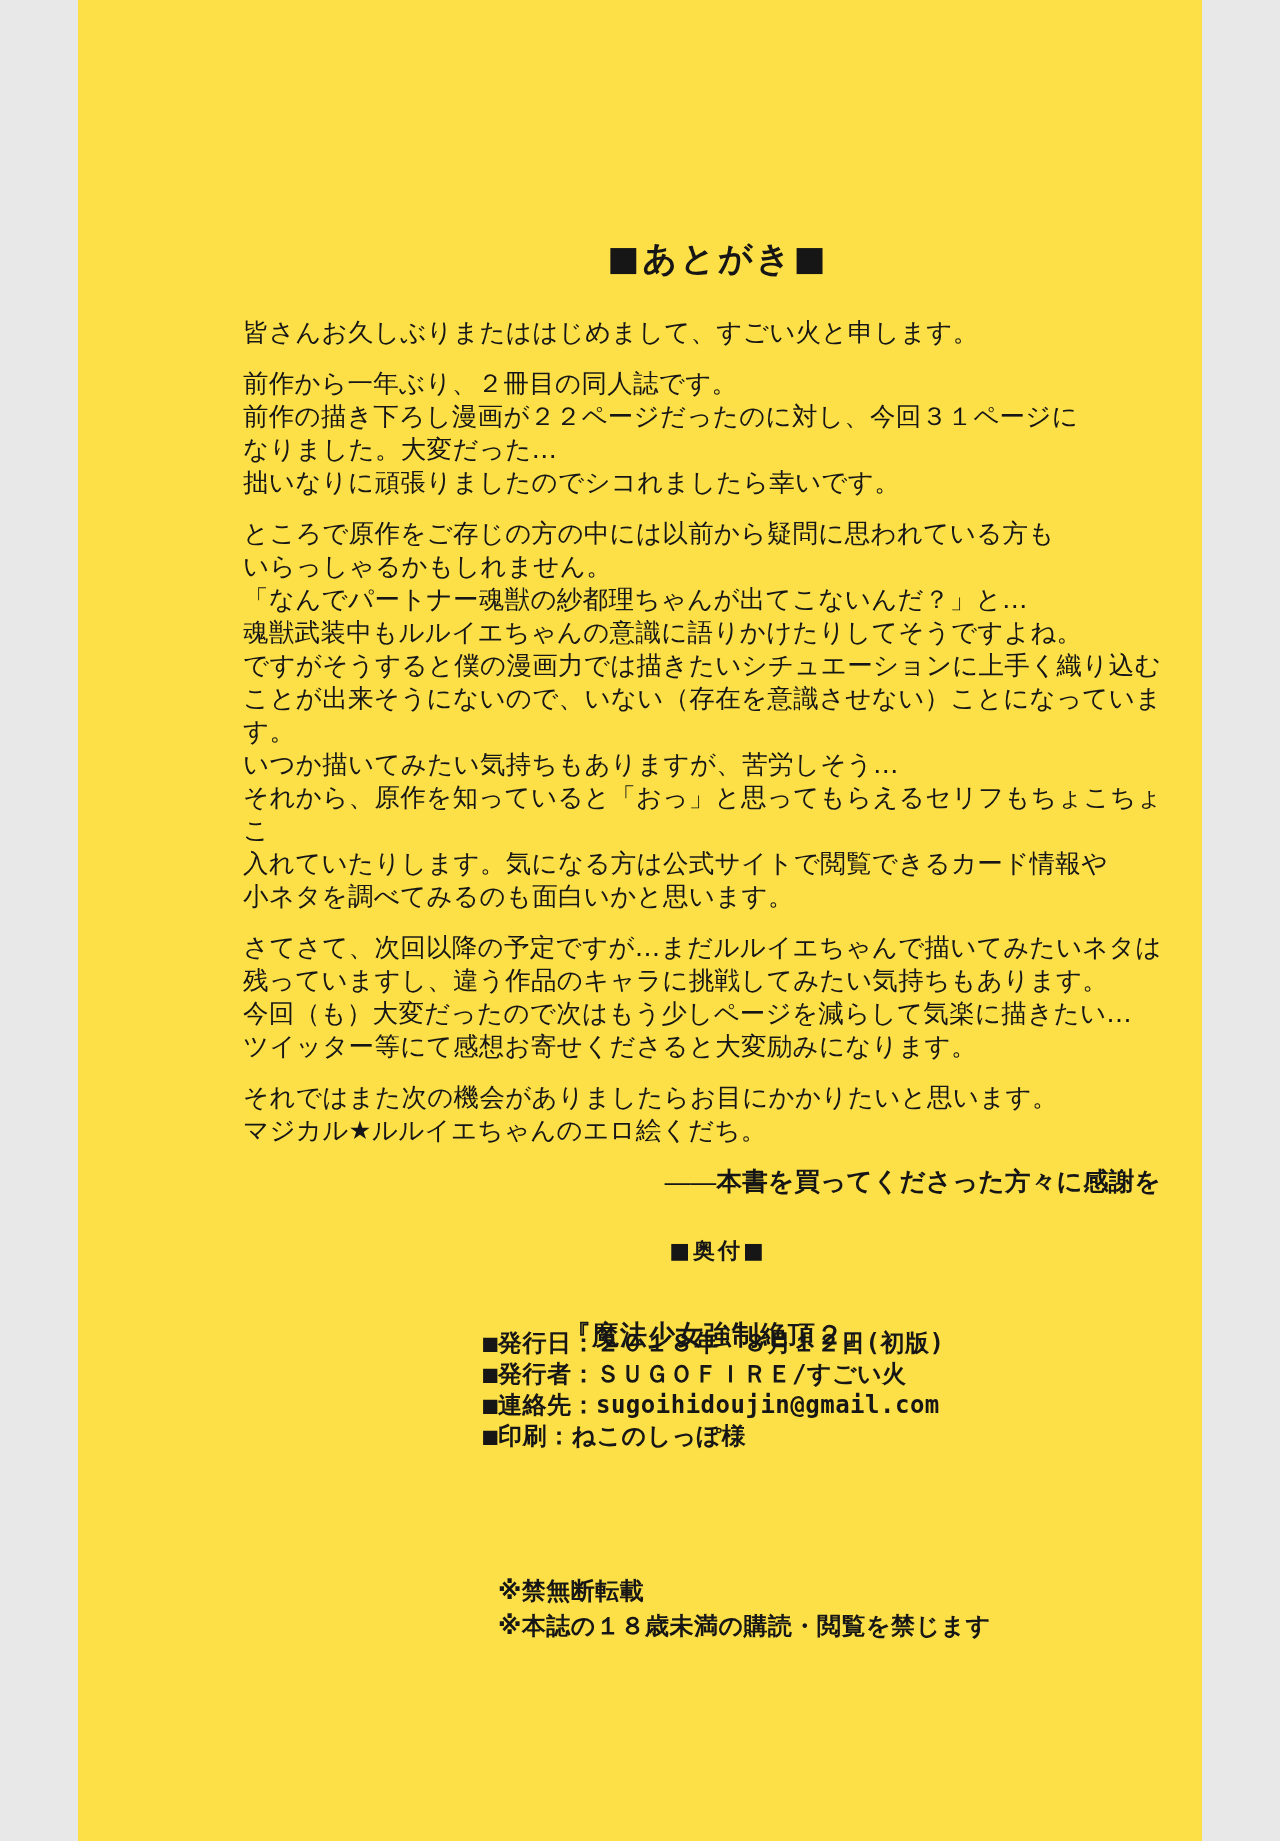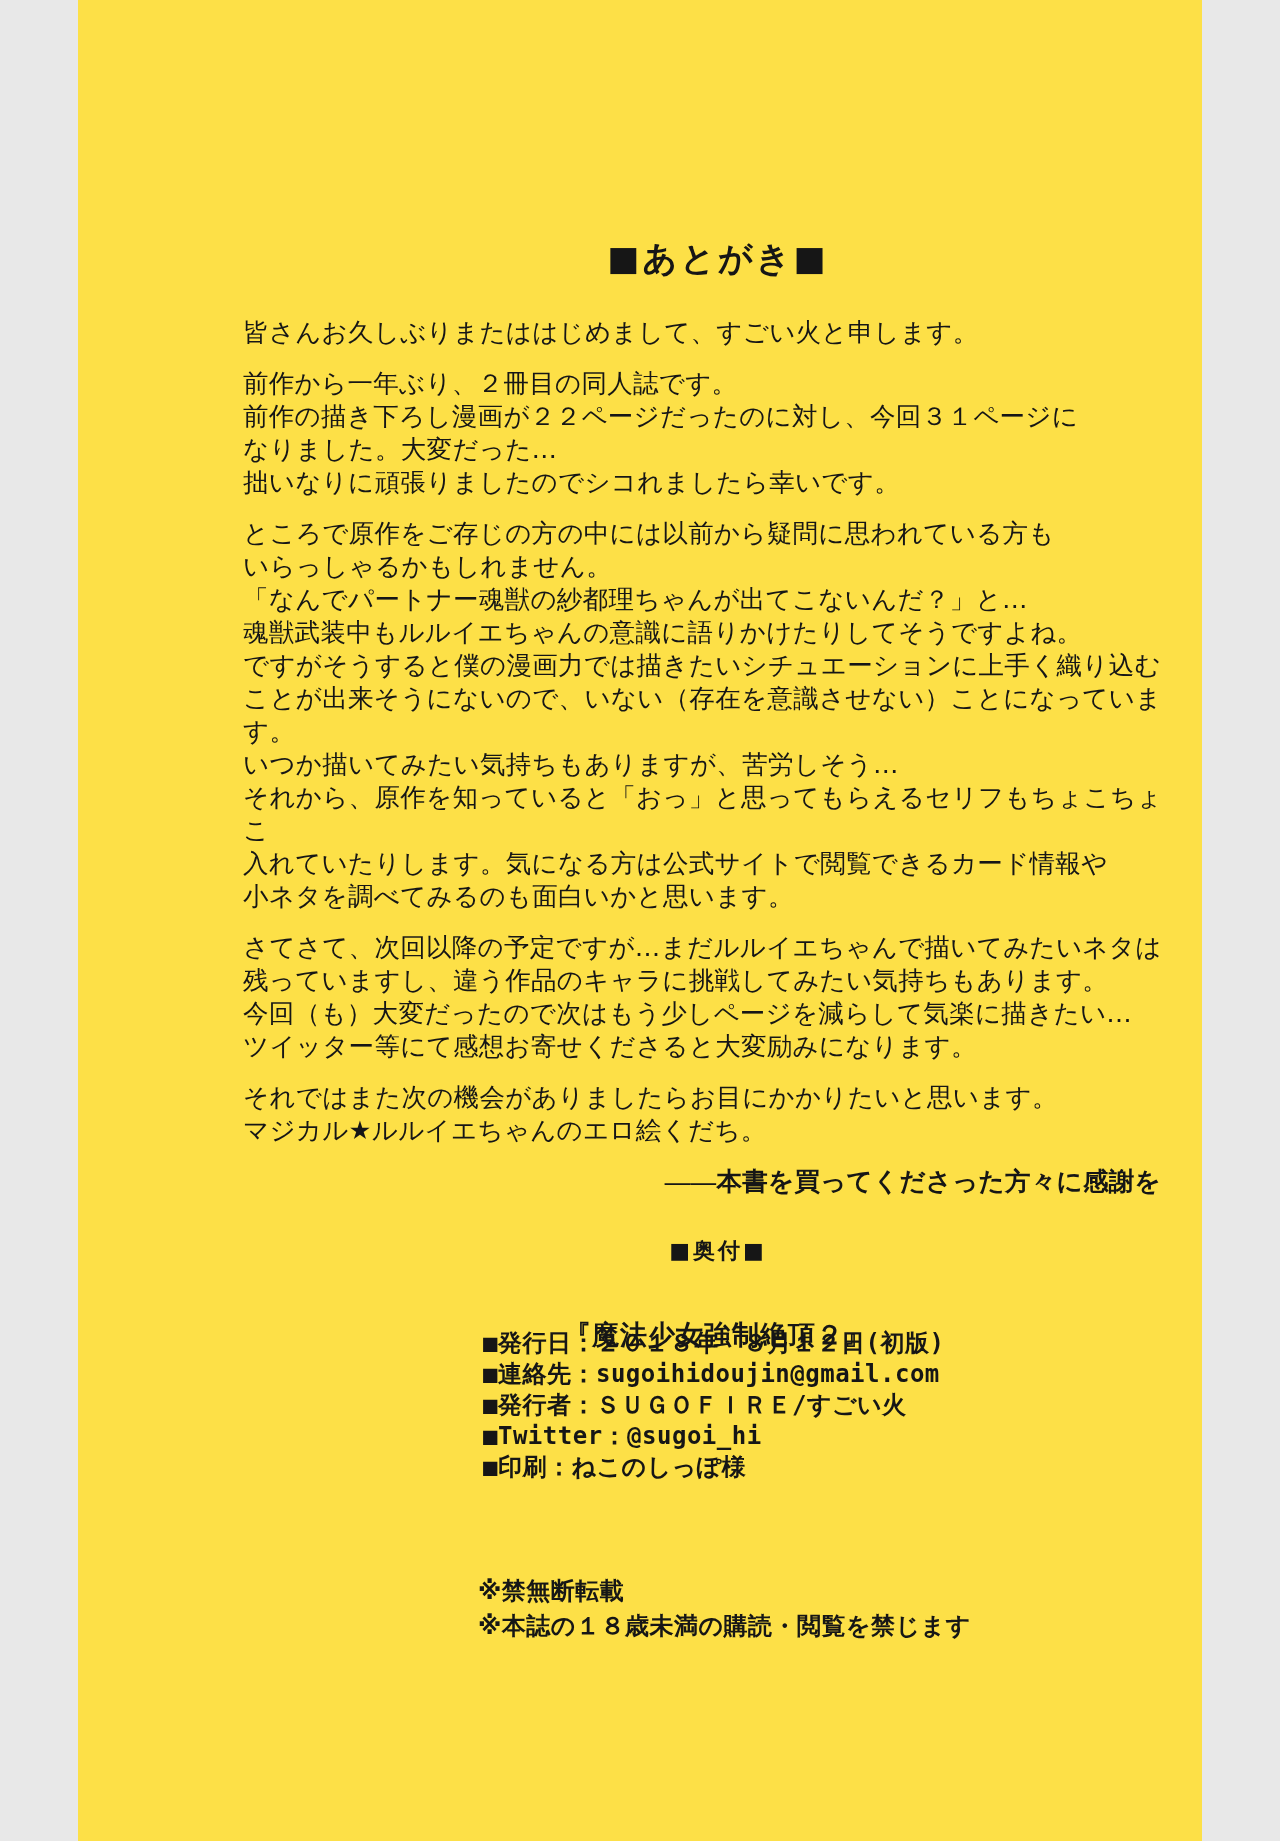--- a/index.html
+++ b/index.html
@@ -71,21 +71,21 @@
     left: 405px;
     font-size: 24px;
     line-height: 31px;
     font-weight: 700;
     letter-spacing: 0.5px;
     font-family: "DejaVu Sans Mono", "DejaVu Sans", sans-serif;
   }
   .colophon-notices {
     position: absolute;
     top: 1574px;
-    left: 400px;
+    left: 420px;
     font-size: 24px;
     line-height: 35px;
     font-weight: 600;
     letter-spacing: 0.5px;
   }
 </style>
 </head>
 <body>
 
 <div class="page">
@@ -116,23 +116,22 @@
 マジカル★ルルイエちゃんのエロ絵くだち。</p>
     <p class="afterword-credit">――本書を買ってくださった方々に感謝を</p>
   </div>
 
   <h2 class="colophon-title">■奥付■</h2>
 
   <div class="book-title">『魔法少女強制絶頂２』</div>
 
   <div class="colophon-entries">
     <div>■発行日：２０１８年　８月１２日(初版)</div>
+    <div>■発行者：ＳＵＧＯＦＩＲＥ/すごい火</div>
     <div>■連絡先：sugoihidoujin@gmail.com</div>
-    <div>■発行者：ＳＵＧＯＦＩＲＥ/すごい火</div>
-    <div>■Twitter：@sugoi_hi</div>
     <div>■印刷：ねこのしっぽ様</div>
   </div>
 
   <div class="colophon-notices">
     <div>※禁無断転載</div>
     <div>※本誌の１８歳未満の購読・閲覧を禁じます</div>
   </div>
 
 </div>
 

